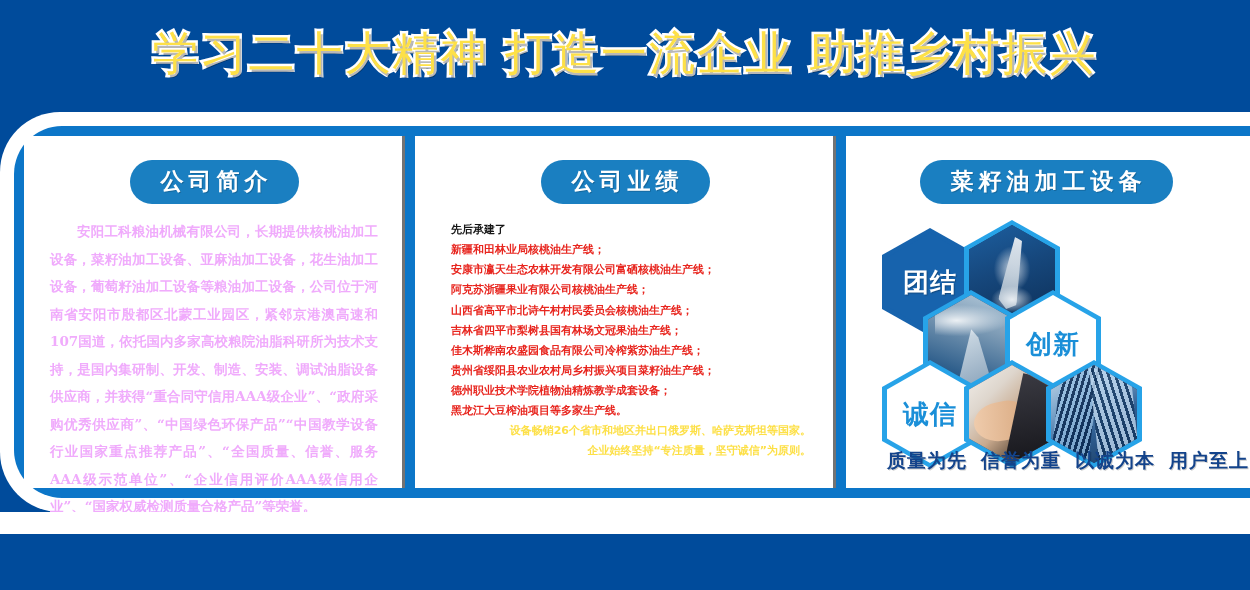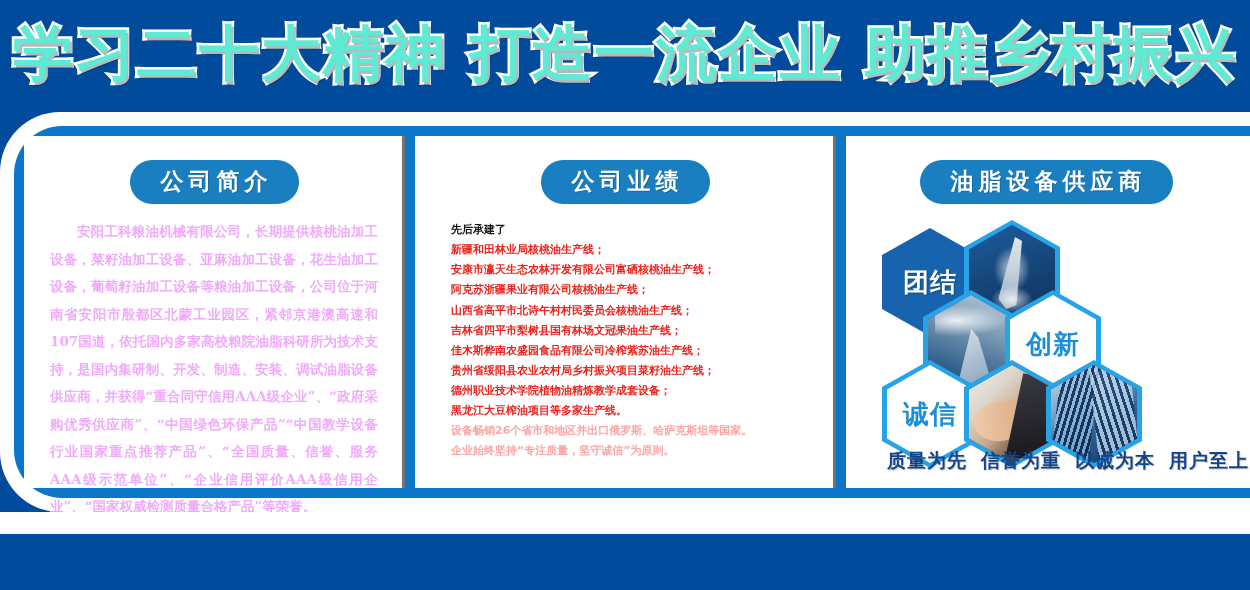--- a/index.html
+++ b/index.html
@@ -14,24 +14,24 @@
     background: #004b9b;
     overflow: hidden;
   }
 
   
   .header {
     position: absolute; left: 0; top: 0; width: 1250px; height: 108px;
     display: flex; align-items: center; justify-content: center;
   }
   .header-title {
-    font-size: 60px;
-    font-weight: bold;
+    font-size: 46px;
+    font-weight: normal;
     letter-spacing: 2px;
-    color: #5eead4;
+    color: #fde047;
     white-space: nowrap;
     font-family: "DejaVu Sans", "Liberation Sans", sans-serif;
     -webkit-text-stroke: 5px #ffffff;
     paint-order: stroke fill;
     text-shadow: 2px 3px 0 rgba(0,0,0,0.28);
   }
 
   
   .frame-outer {
     position: absolute;
@@ -132,21 +132,21 @@
   .mid-body {
     margin-top: 16px;
     padding: 0 6px 0 18px;
     font-size: 11px;
     line-height: 1.83;
     font-family: "DejaVu Sans", "Liberation Sans", sans-serif;
     font-weight: bold;
   }
   .mid-body .lead  { color: #161616; }
   .mid-body .red   { color: #e8261f; }
-  .mid-body .tail  { color: #fca5a5; }
+  .mid-body .tail  { color: #fde047; text-align: right; }
 
   
   .hex-wrap {
     position: relative;
     width: 380px; height: 250px;
     margin: 16px auto 16px auto;
   }
   .hex {
     position: absolute;
     width: 96px; height: 108px;
@@ -307,21 +307,21 @@
           <div class="red">黑龙江大豆榨油项目等多家生产线。</div>
         </div>
       <div id="closing-host">
           <div class="tail">设备畅销26个省市和地区并出口俄罗斯、哈萨克斯坦等国家。</div>
           <div class="tail">企业始终坚持“专注质量，坚守诚信”为原则。</div>
         </div>
     </div>
   </div>
 
   <div class="panel panel-right">
-    <div class="pill">油脂设备供应商</div>
+    <div class="pill">菜籽油加工设备</div>
     <div class="hex-wrap">
 
       <div class="hex solid h-tuanjie">
         <div class="hex-inner">
           <span class="hex-label">团结</span>
         </div>
       </div>
 
       <div class="hex photo h-ship">
         <div class="hex-inner">

